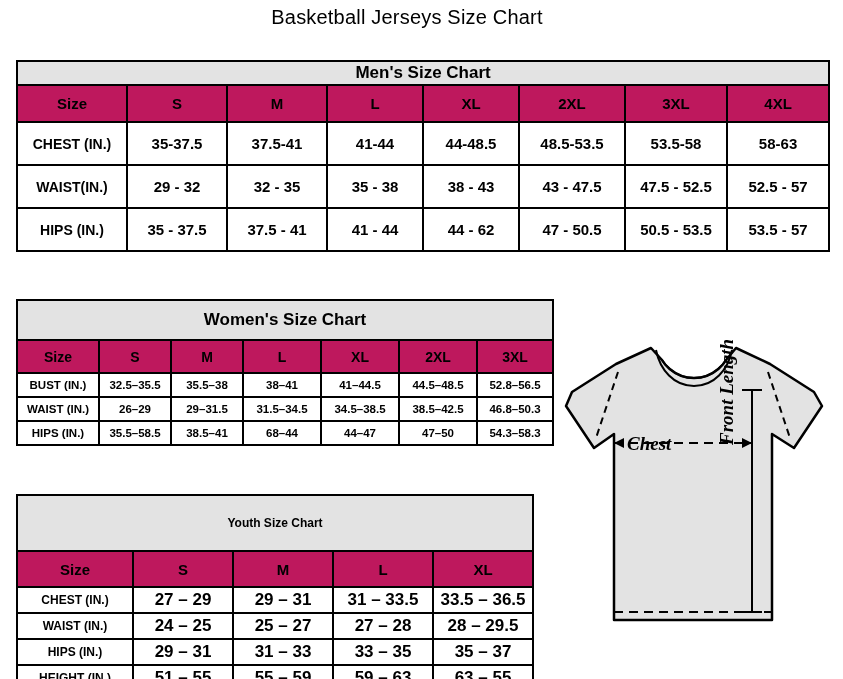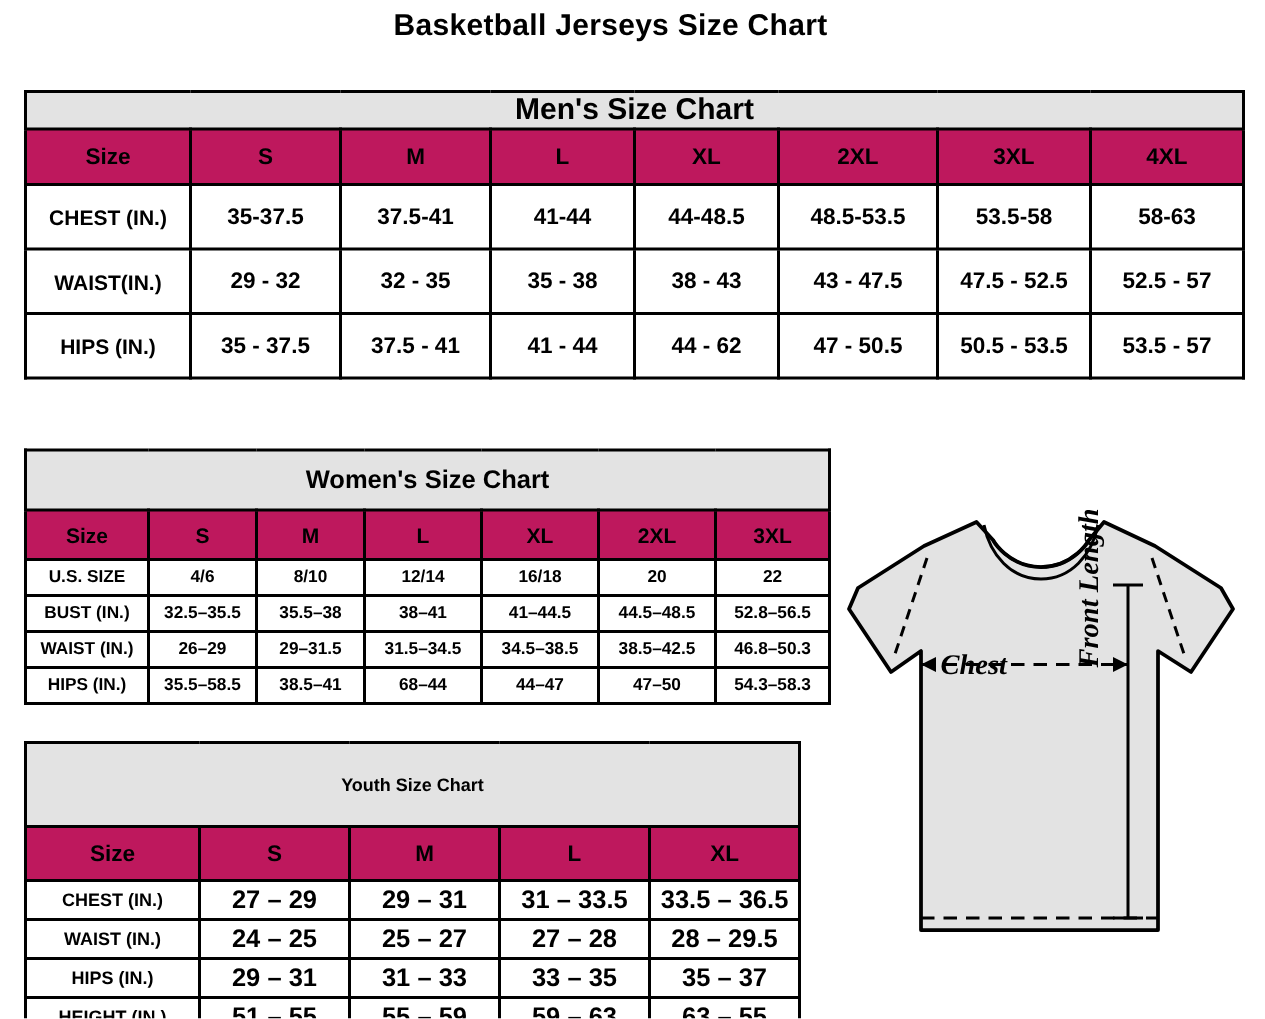--- a/index.html
+++ b/index.html
@@ -17,41 +17,41 @@
     overflow: hidden;
     background: #ffffff;
   }
   .page-title {
     position: absolute;
     left: 0;
     top: 6px;
     width: 814px;
     text-align: center;
     font-size: 20px;
-    font-weight: bold;
+    font-weight: normal;
     letter-spacing: 0.2px;
   }
 
   table.chart {
     position: absolute;
     border-collapse: collapse;
     table-layout: fixed;
     background: #ffffff;
   }
   table.chart td, table.chart th {
     border: 2px solid #000000;
     text-align: center;
     vertical-align: middle;
     font-weight: bold;
     padding: 0;
     white-space: nowrap;
   }
   .caption-cell {
     background: #e3e3e3;
-    font-size: 20px;
+    font-size: 17px;
     font-weight: bold;
     height: 24px;
   }
   .hdr {
     background: #be185d;
     font-size: 15px;
     height: 36px;
   }
 
   
@@ -182,29 +182,20 @@
       <tr>
         <td class="hdr">Size</td>
         <td class="hdr">S</td>
         <td class="hdr">M</td>
         <td class="hdr">L</td>
         <td class="hdr">XL</td>
         <td class="hdr">2XL</td>
         <td class="hdr">3XL</td>
       </tr>
       <tr>
-        <td class="row-label">U.S. SIZE</td>
-        <td class="val">4/6</td>
-        <td class="val">8/10</td>
-        <td class="val">12/14</td>
-        <td class="val">16/18</td>
-        <td class="val">20</td>
-        <td class="val">22</td>
-      </tr>
-      <tr>
         <td class="row-label">BUST (IN.)</td>
         <td class="val">32.5–35.5</td>
         <td class="val">35.5–38</td>
         <td class="val">38–41</td>
         <td class="val">41–44.5</td>
         <td class="val">44.5–48.5</td>
         <td class="val">52.8–56.5</td>
       </tr>
       <tr>
         <td class="row-label">WAIST (IN.)</td>

